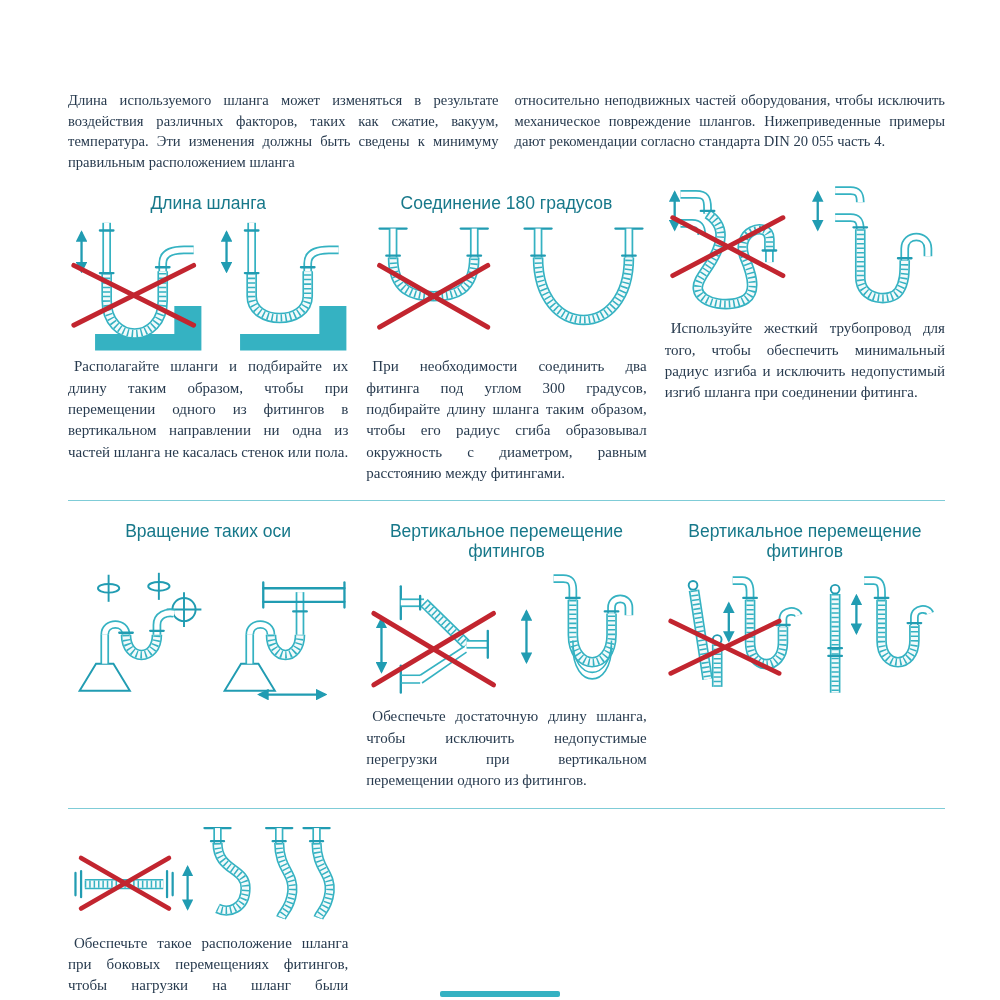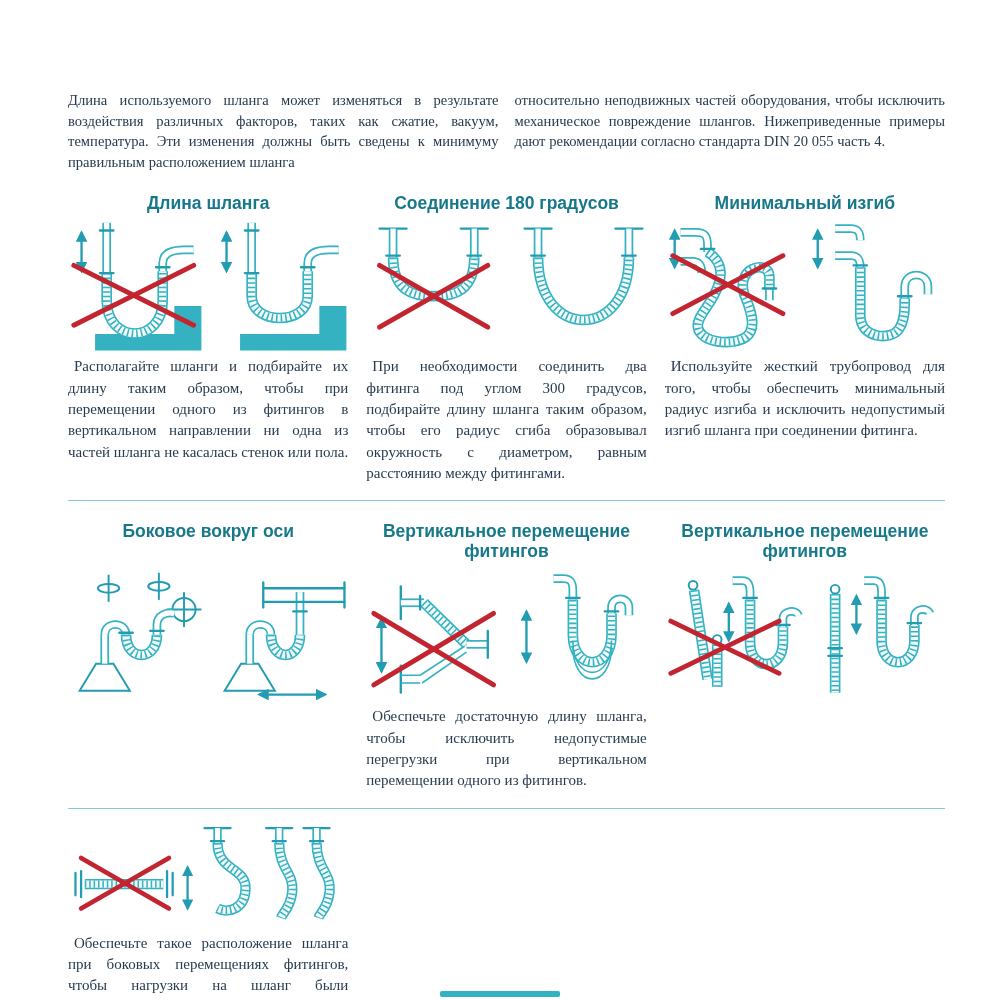--- a/index.html
+++ b/index.html
@@ -5,21 +5,21 @@
   html,body{margin:0;padding:0;background:#ffffff;}
   .page{position:relative;width:1000px;height:1000px;background:#ffffff;overflow:hidden;
         font-family:"Liberation Serif","DejaVu Serif",serif;color:#273a4e;}
   .content{position:absolute;left:68px;top:90px;width:877px;}
   
   .intro{display:grid;grid-template-columns:1fr 1fr;column-gap:16px;}
   .intro p{margin:0;font-size:14.6px;line-height:1.42;text-align:justify;}
   
   .row3{display:grid;grid-template-columns:1fr 1fr 1fr;column-gap:18px;margin-top:6px;}
   .sec{display:flex;flex-direction:column;}
-  .sec-title{font-family:"Liberation Sans","DejaVu Sans",sans-serif;font-weight:700;
+  .sec-title{font-family:"Liberation Sans","DejaVu Sans",sans-serif;font-weight:400;
              font-size:17.5px;line-height:1.15;color:#17788a;text-align:center;
              margin:14px 0 4px 0;}
   .t2{min-height:42px;}
   .sec-body{margin:4px 0 0 0;font-size:15px;line-height:1.42;text-align:justify;text-indent:6px;}
   .divider{border:none;border-top:1px solid #7fccd7;margin:16px 0 0 0;}
   
   svg.diag{display:block;width:100%;height:auto;}
   .hb{fill:none;stroke:#35b2c2;stroke-width:11;stroke-linejoin:round;}
   .hf{fill:none;stroke:#f2fafb;stroke-width:7.6;stroke-linejoin:round;}
   .hr{fill:none;stroke:#35b2c2;stroke-width:7.6;stroke-dasharray:1.6 3.1;stroke-linejoin:round;}
@@ -140,21 +140,20 @@
               <use href="#d2h2" class="hf"></use>
               <use href="#d2h2" class="hr"></use>
             <line class="ft" x1="171" y1="40" x2="185" y2="40"></line>
             <line class="ft" x1="265" y1="40" x2="279" y2="40"></line>
           </g>
         </svg>
         <p class="sec-body">При необходимости соединить два фитинга под углом 300 градусов, подбирайте длину шланга таким образом, чтобы его радиус сгиба образовывал окружность с диаметром, равным расстоянию между фитингами.</p>
       </div>
 
       <div class="sec">
-        <h3 class="sec-title">Минимальный изгиб</h3>
         <svg class="diag" viewBox="0 0 290 140">
           <defs>
             <path id="d3e1" d="M16,16 L32,16 C42,16 44,20 44,30 L44,36"></path>
             <path id="d3e2" d="M16,46 L28,46 C36,46 38,50 38,58"></path>
             <path id="d3h1" d="M44,36 C56,44 60,54 56,68 C50,90 32,102 34,114 C36,130 70,134 84,124 C96,115 88,94 82,80 C78,68 82,58 90,54 C98,50 108,52 108,62 L108,74"></path>
             <path id="d3t1" d="M108,74 L108,86"></path>
             <path id="d3e3" d="M176,12 L192,12 C200,12 202,16 202,24"></path>
             <path id="d3e4" d="M176,40 L192,40 C200,40 202,44 202,52"></path>
             <path id="d3h2" d="M202,52 L202,102 C202,126 234,128 242,116 C248,107 248,96 248,84"></path>
             <path id="d3e5" d="M248,84 L248,72 C248,56 272,56 272,72 L272,80"></path>
@@ -194,21 +193,21 @@
         </svg>
         <p class="sec-body">Используйте жесткий трубопровод для того, чтобы обеспечить минимальный радиус изгиба и исключить недопустимый изгиб шланга при соединении фитинга.</p>
       </div>
     </div>
 
     <hr class="divider">
 
     <div class="row3">
 
       <div class="sec">
-        <h3 class="sec-title t2">Боковое вокруг оси</h3>
+        <h3 class="sec-title t2">Вращение таких оси</h3>
         <svg class="diag" viewBox="0 0 290 140">
           <defs>
             <path id="d4p1" d="M38,100 L38,70"></path>
             <path id="d4e1" d="M38,70 C38,56 60,56 60,70"></path>
             <path id="d4h1" d="M60,70 C60,98 92,98 92,70"></path>
             <path id="d4e2" d="M92,70 L92,60 C92,50 102,46 110,48"></path>
             <path id="d4p2" d="M188,100 L188,70"></path>
             <path id="d4e3" d="M188,70 C188,56 210,56 210,70"></path>
             <path id="d4h2" d="M210,70 C210,98 240,98 240,70"></path>
             <path id="d4p3" d="M240,70 L240,26"></path>

